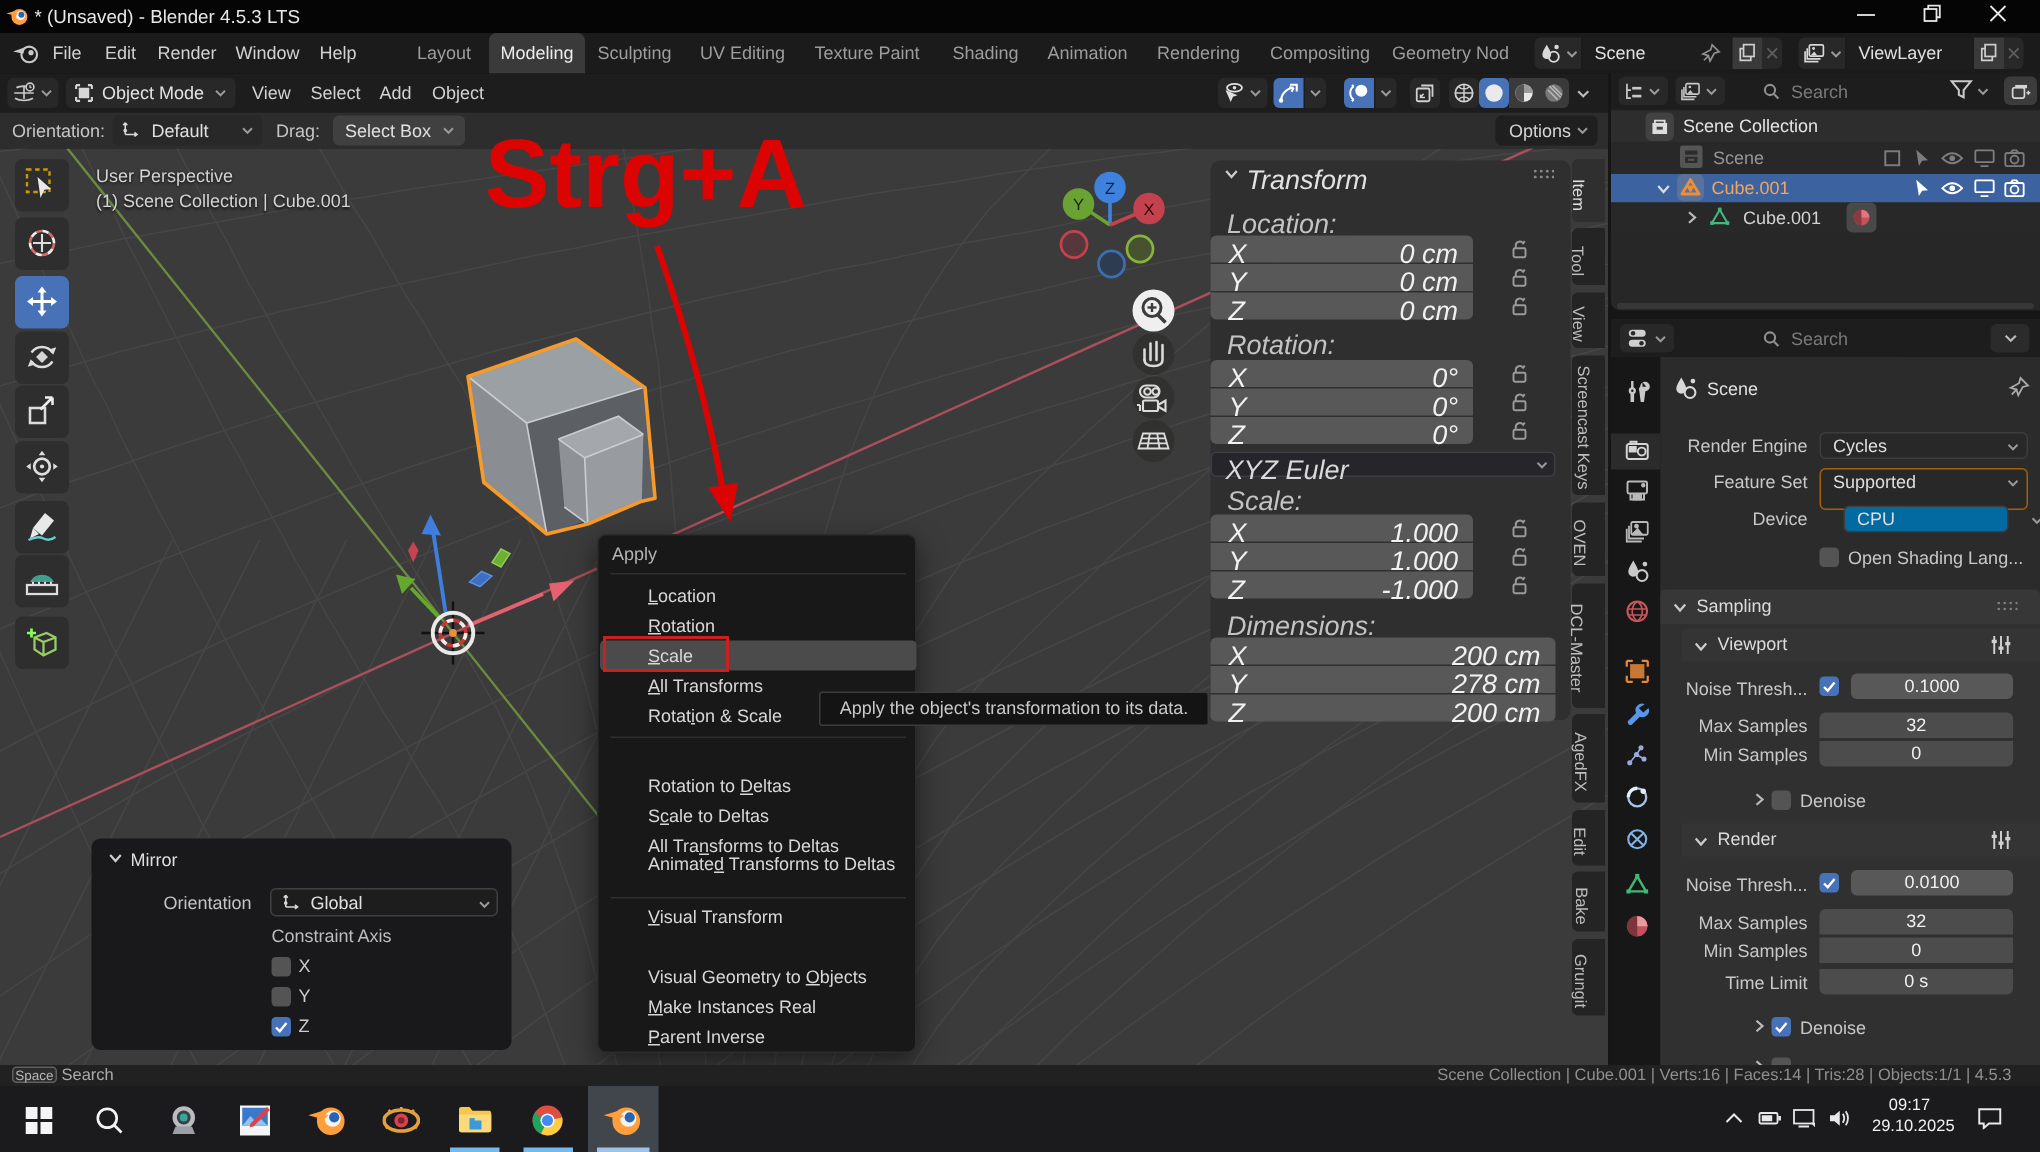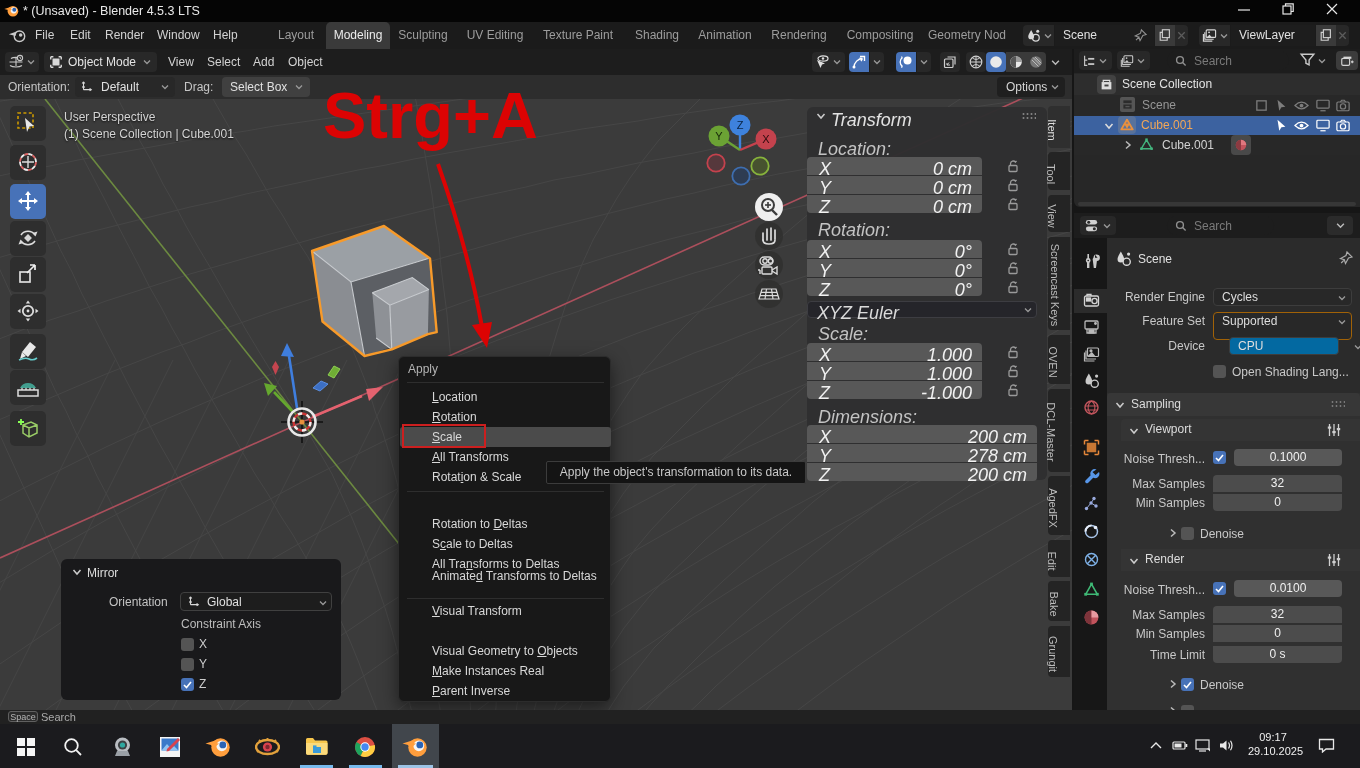--- a/index.html
+++ b/index.html
@@ -1058,20 +1058,21 @@
             <path d="M2 1.5 L6 5 L2 8.5" stroke="#bbb" stroke-width="1.5" fill="none"></path>
           </svg>
         <div class="abs" style="left:74px;top:467px;width:13px;height:13px;background:#545454;border-radius:3px;"></div>
       </div>
     </div>
   </div>
   <div id="strg">Strg+A</div>
   <div id="statusbar">
     <div class="abs" style="left:8px;top:1px;width:30px;height:11px;border:1px solid #606060;border-radius:3px;background:#2b2b2b;color:#b5b5b5;font-size:9px;text-align:center;line-height:10px;">Space</div>
     <span class="abs" style="left:41px;top:1px;color:#ababab;">Search</span>
+    <span class="abs" style="right:19px;top:1px;color:#8f8f8f;">Scene Collection | Cube.001 | Verts:16 | Faces:14 | Tris:28 | Objects:1/1 | 4.5.3</span>
   </div>
   <div id="taskbar">
 
     <svg class="abs" style="left:17px;top:14px" width="18" height="18" viewBox="0 0 18 18">
         <g fill="#f5f5f5">
           <rect x="0" y="0" width="8" height="8"></rect>
           <rect x="10" y="0" width="8" height="8"></rect>
           <rect x="0" y="10" width="8" height="8"></rect>
           <rect x="10" y="10" width="8" height="8"></rect>
         </g>

